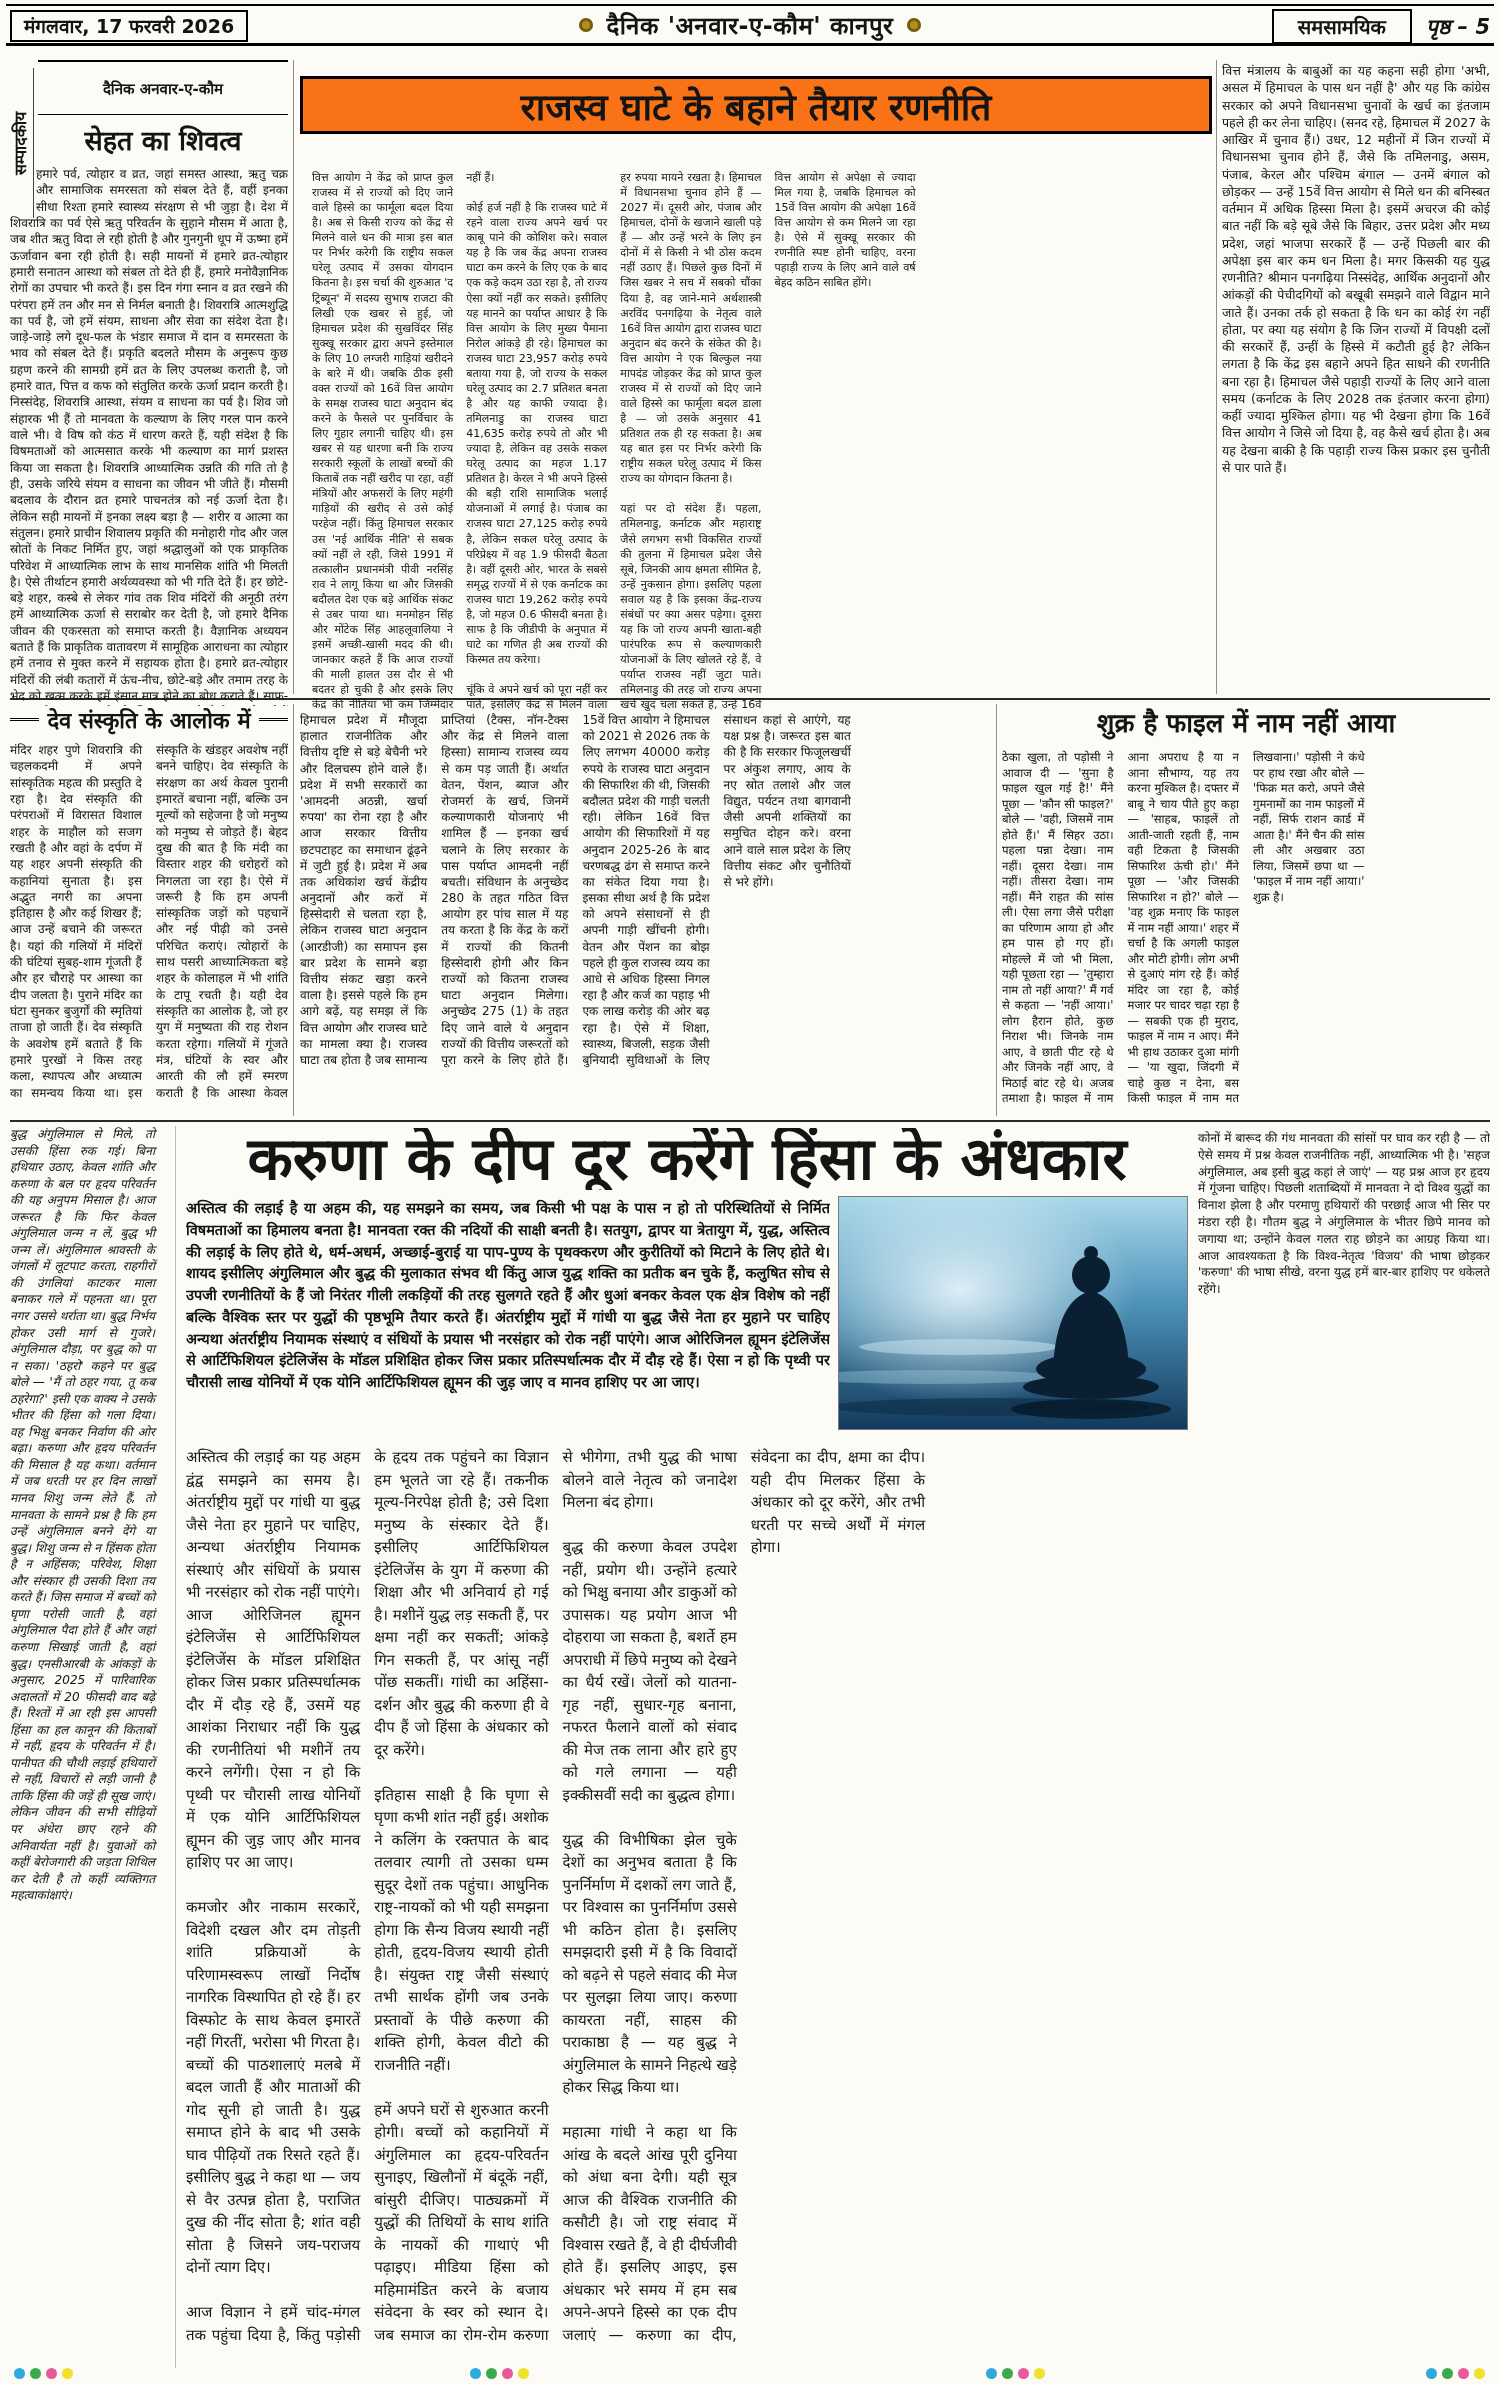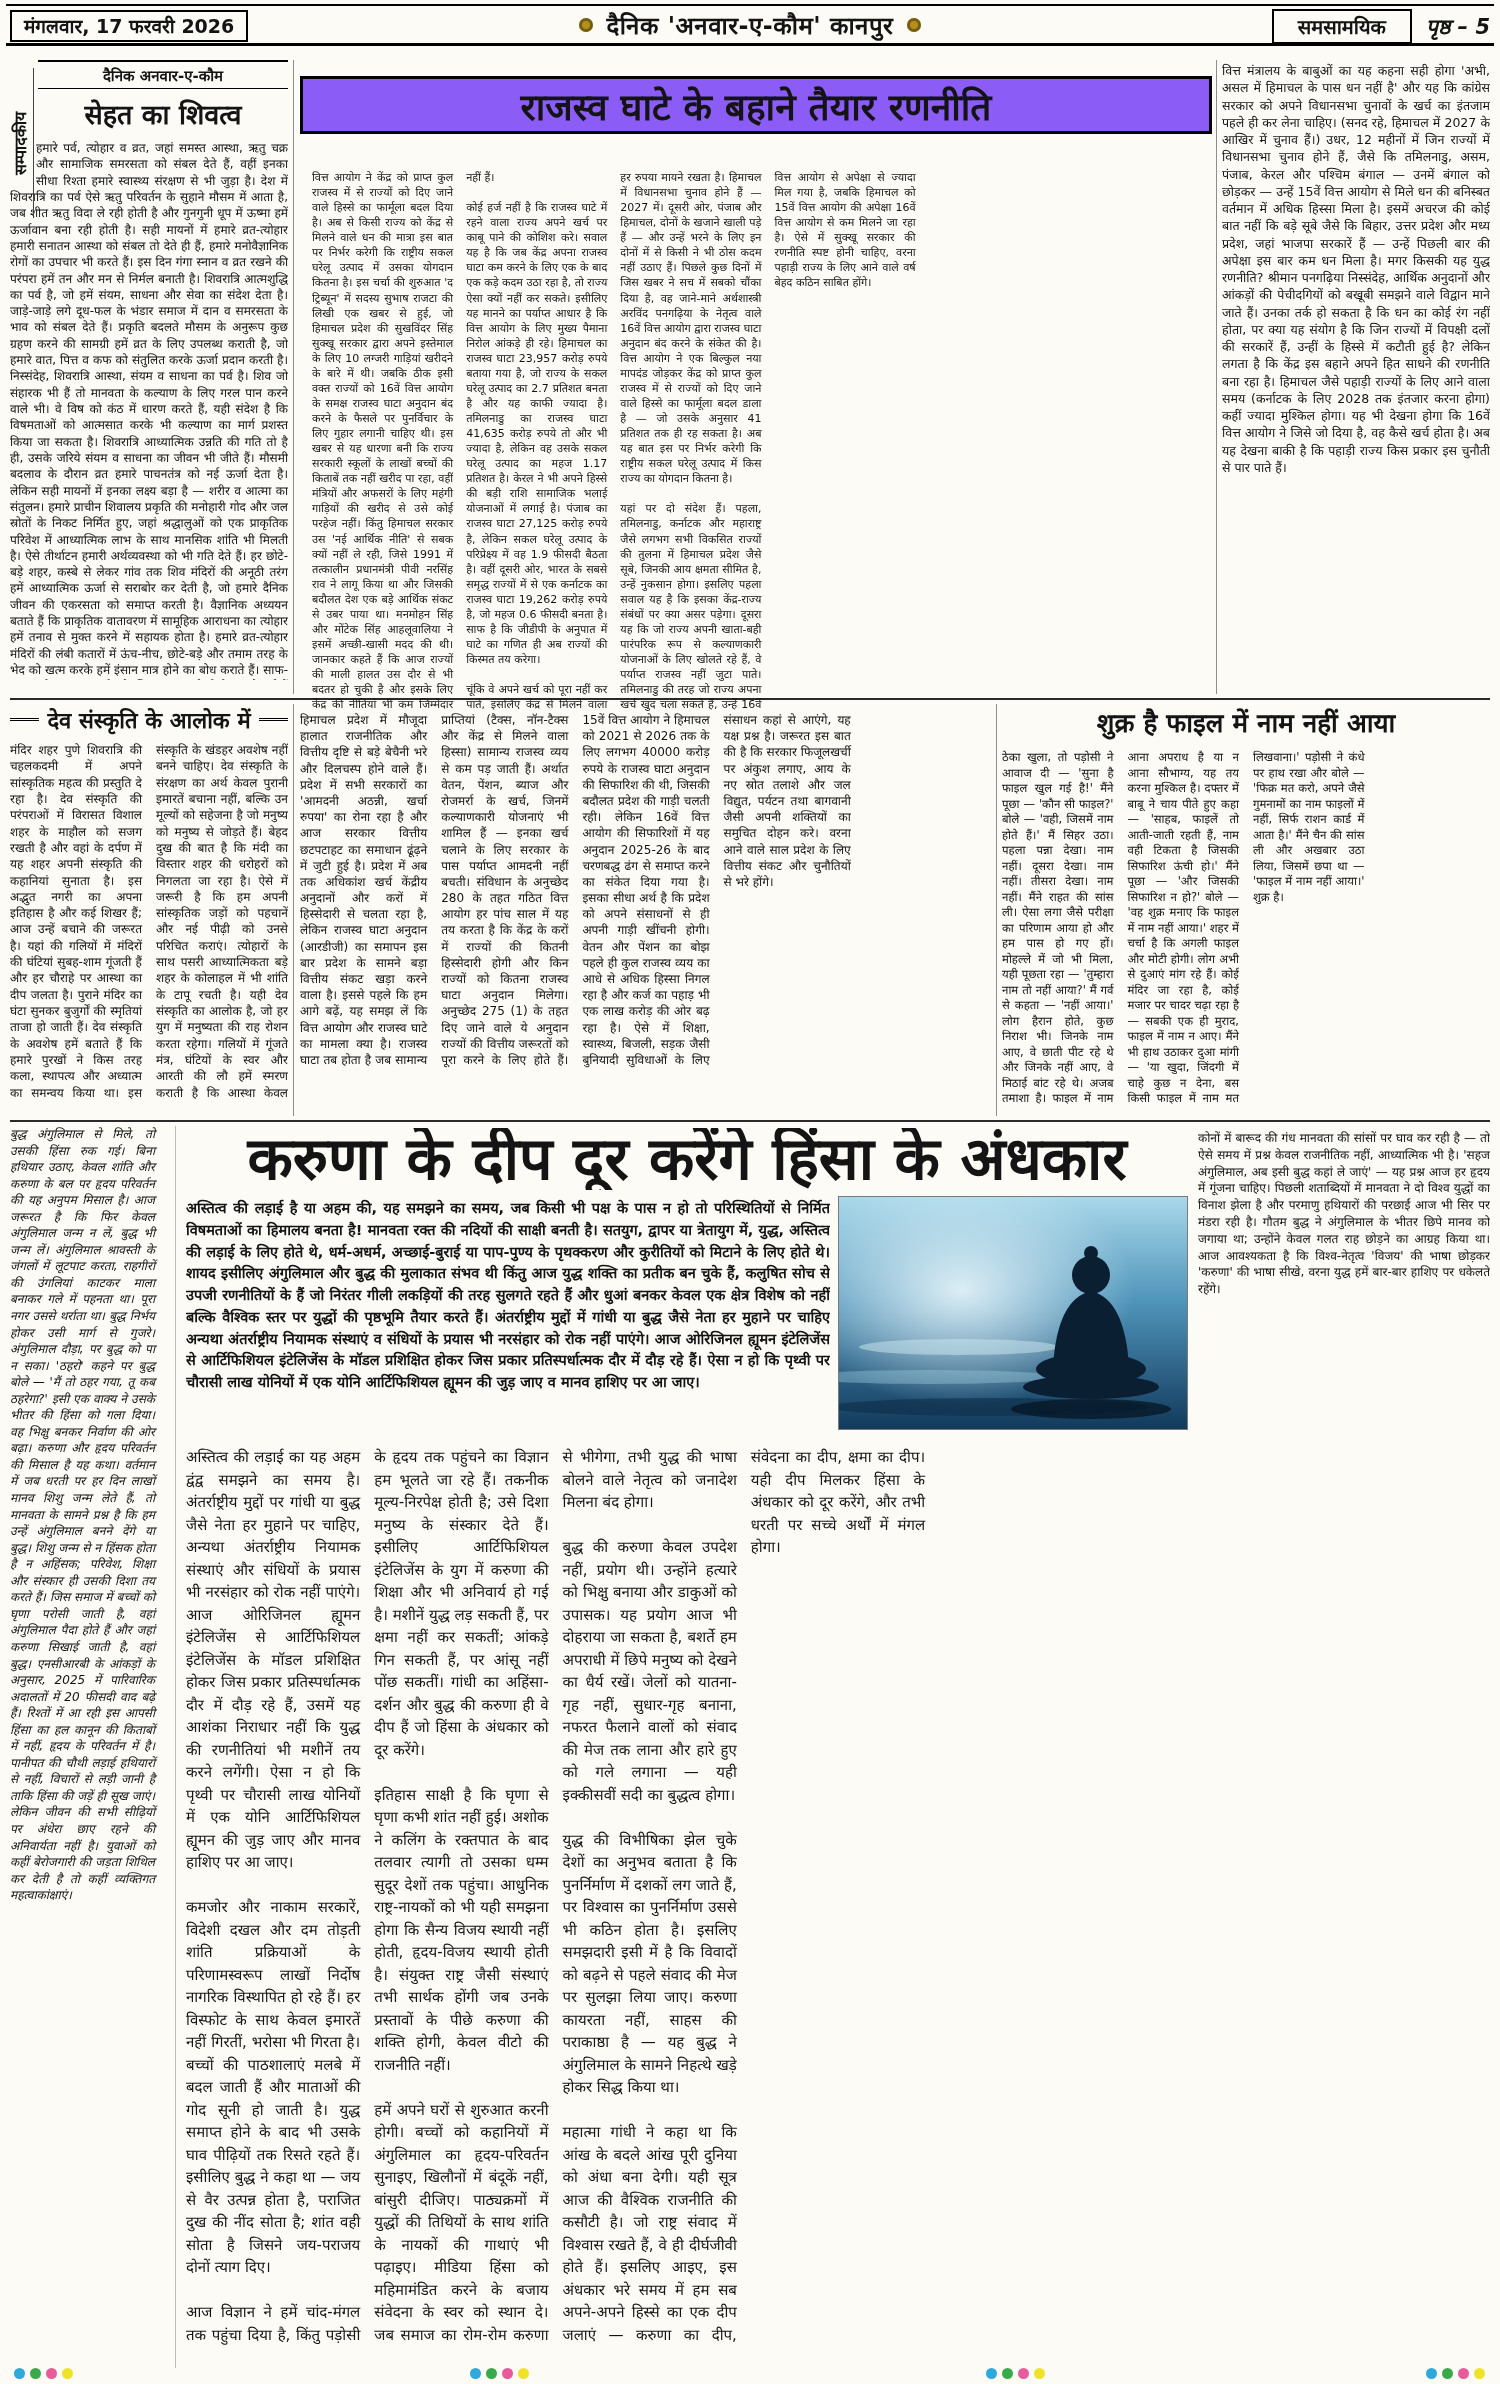--- a/index.html
+++ b/index.html
@@ -33,28 +33,28 @@
   .hrule { position:absolute; height:2px; background:#2a2a2a; }
 
   
   .editorial { left:10px; top:60px; width:278px; height:634px; }
   .ed-vertical { position:absolute; left:0px; top:8px; height:150px; width:24px;
     writing-mode:vertical-rl; transform:rotate(180deg);
     font-weight:bold; font-size:16px; text-align:center;
     border-left:1px solid #444; }
   .ed-head { margin-left:28px; }
   .ed-masthead { font-weight:bold; font-size:15px; text-align:center;
-    border-top:2px solid #000; border-bottom:1px solid #000; padding:3px 0; }
+    border-top:2px solid #000; border-bottom:1px solid #000; padding:16px 0; }
   .ed-headline { font-weight:bold; font-size:27px; text-align:center; padding:6px 0 4px; }
   .ed-body { margin-top:4px; height:540px; font-size:12px; line-height:1.36; }
   .ed-body::before { content:""; float:left; width:26px; height:46px; }
 
   
   .main-hl-box { left:300px; top:76px; width:912px; height:58px; border:3px solid #000;
-    display:flex; align-items:center; justify-content:center; background:#8b5cf6; }
+    display:flex; align-items:center; justify-content:center; background:#f97316; }
   .main-hl { font-weight:bold; font-size:37px; }
   .main-cols { left:312px; top:142px; width:912px; height:552px;
     column-count:6; column-gap:13px; column-fill:auto;
     font-size:11px; line-height:1.37;margin-top:28px; }
   .side-col { left:1222px; top:62px; width:268px; height:632px;
     font-size:12.5px; line-height:1.38; }
 
   
   .dev-sec { left:10px; top:704px; width:278px; height:414px; }
   .dev-hl-row { display:flex; align-items:center; gap:8px; }

